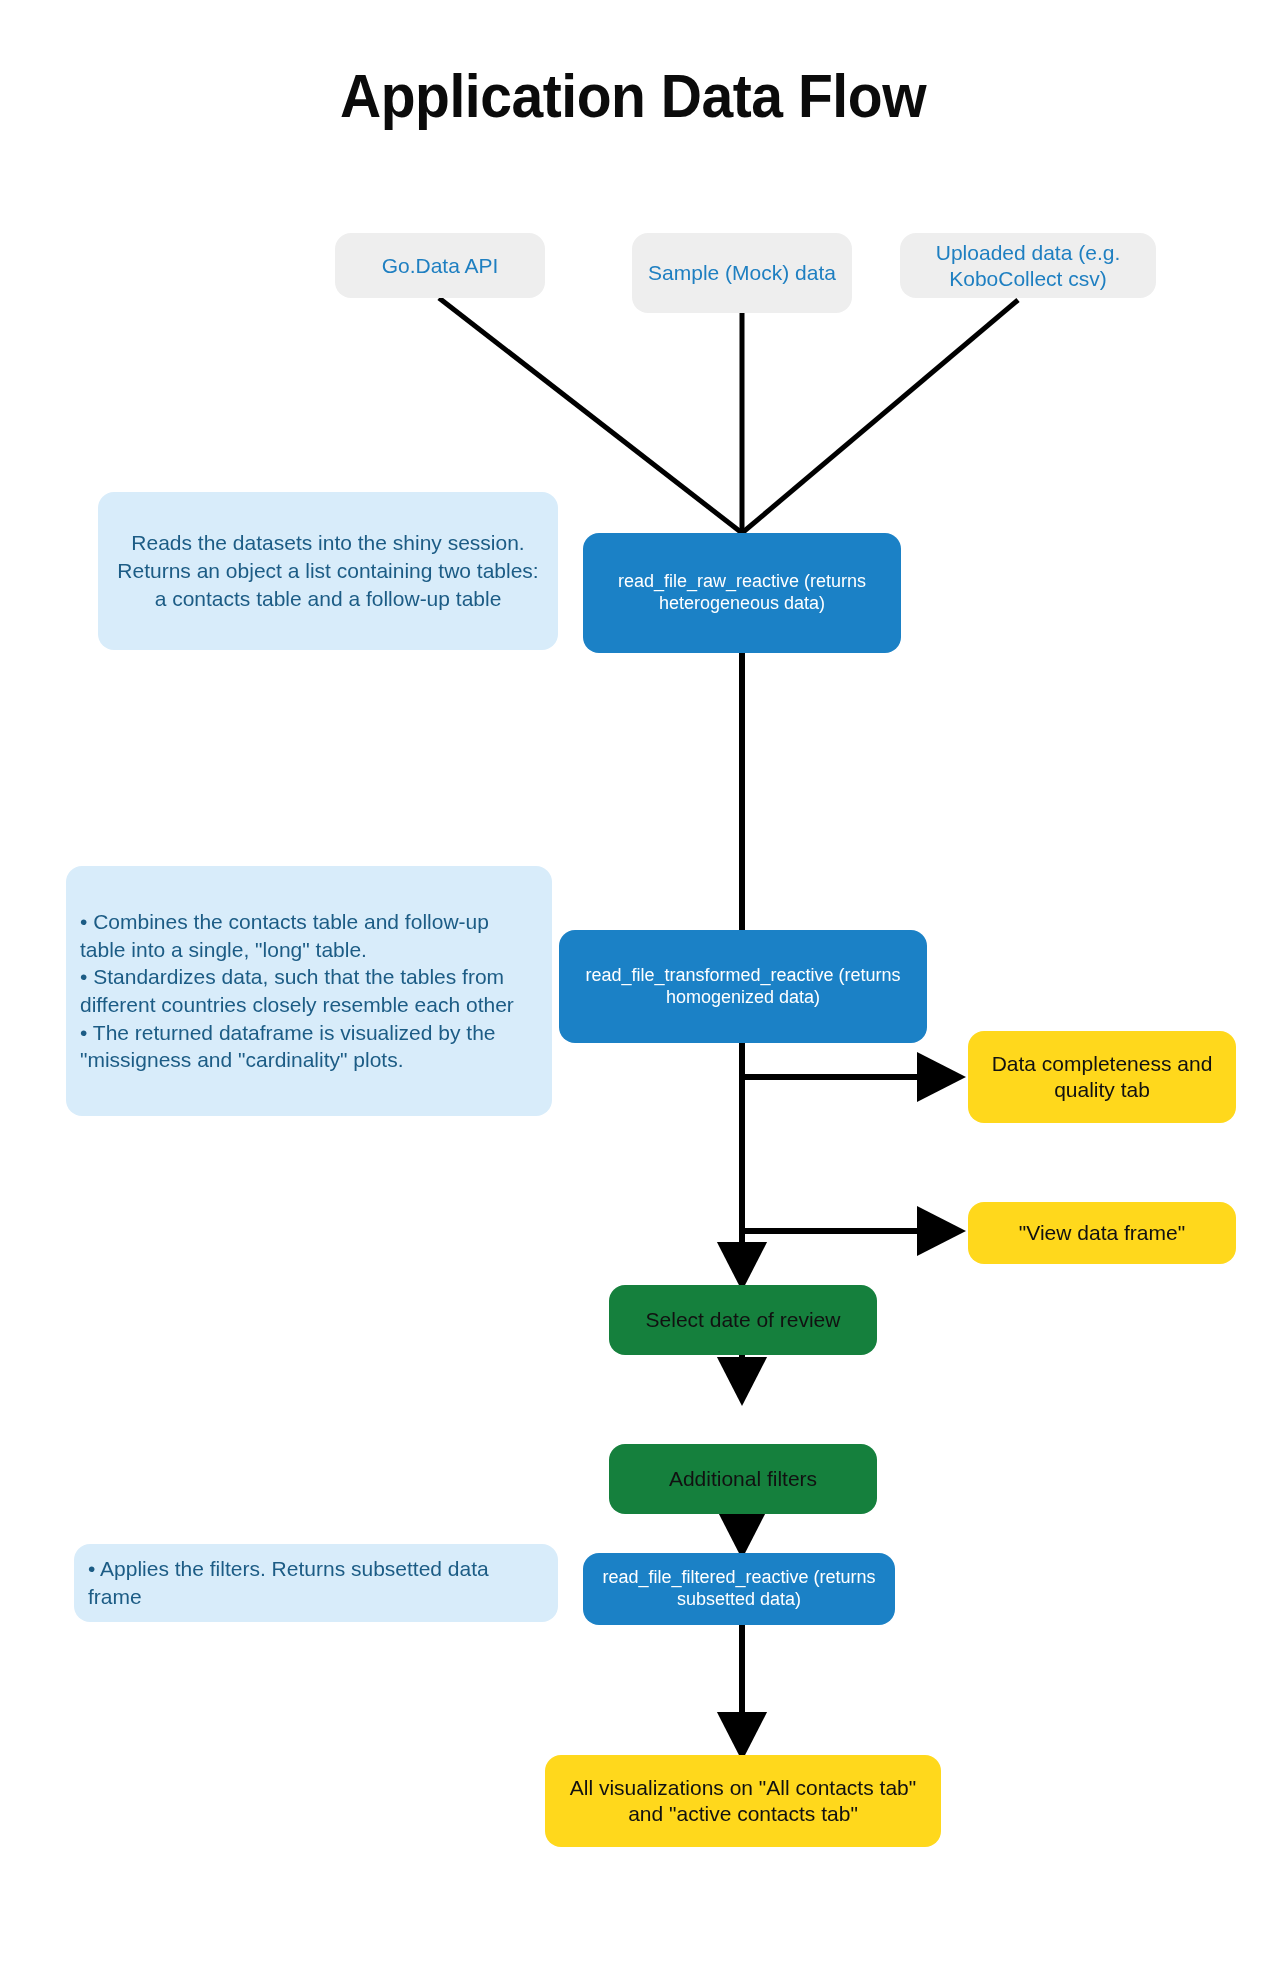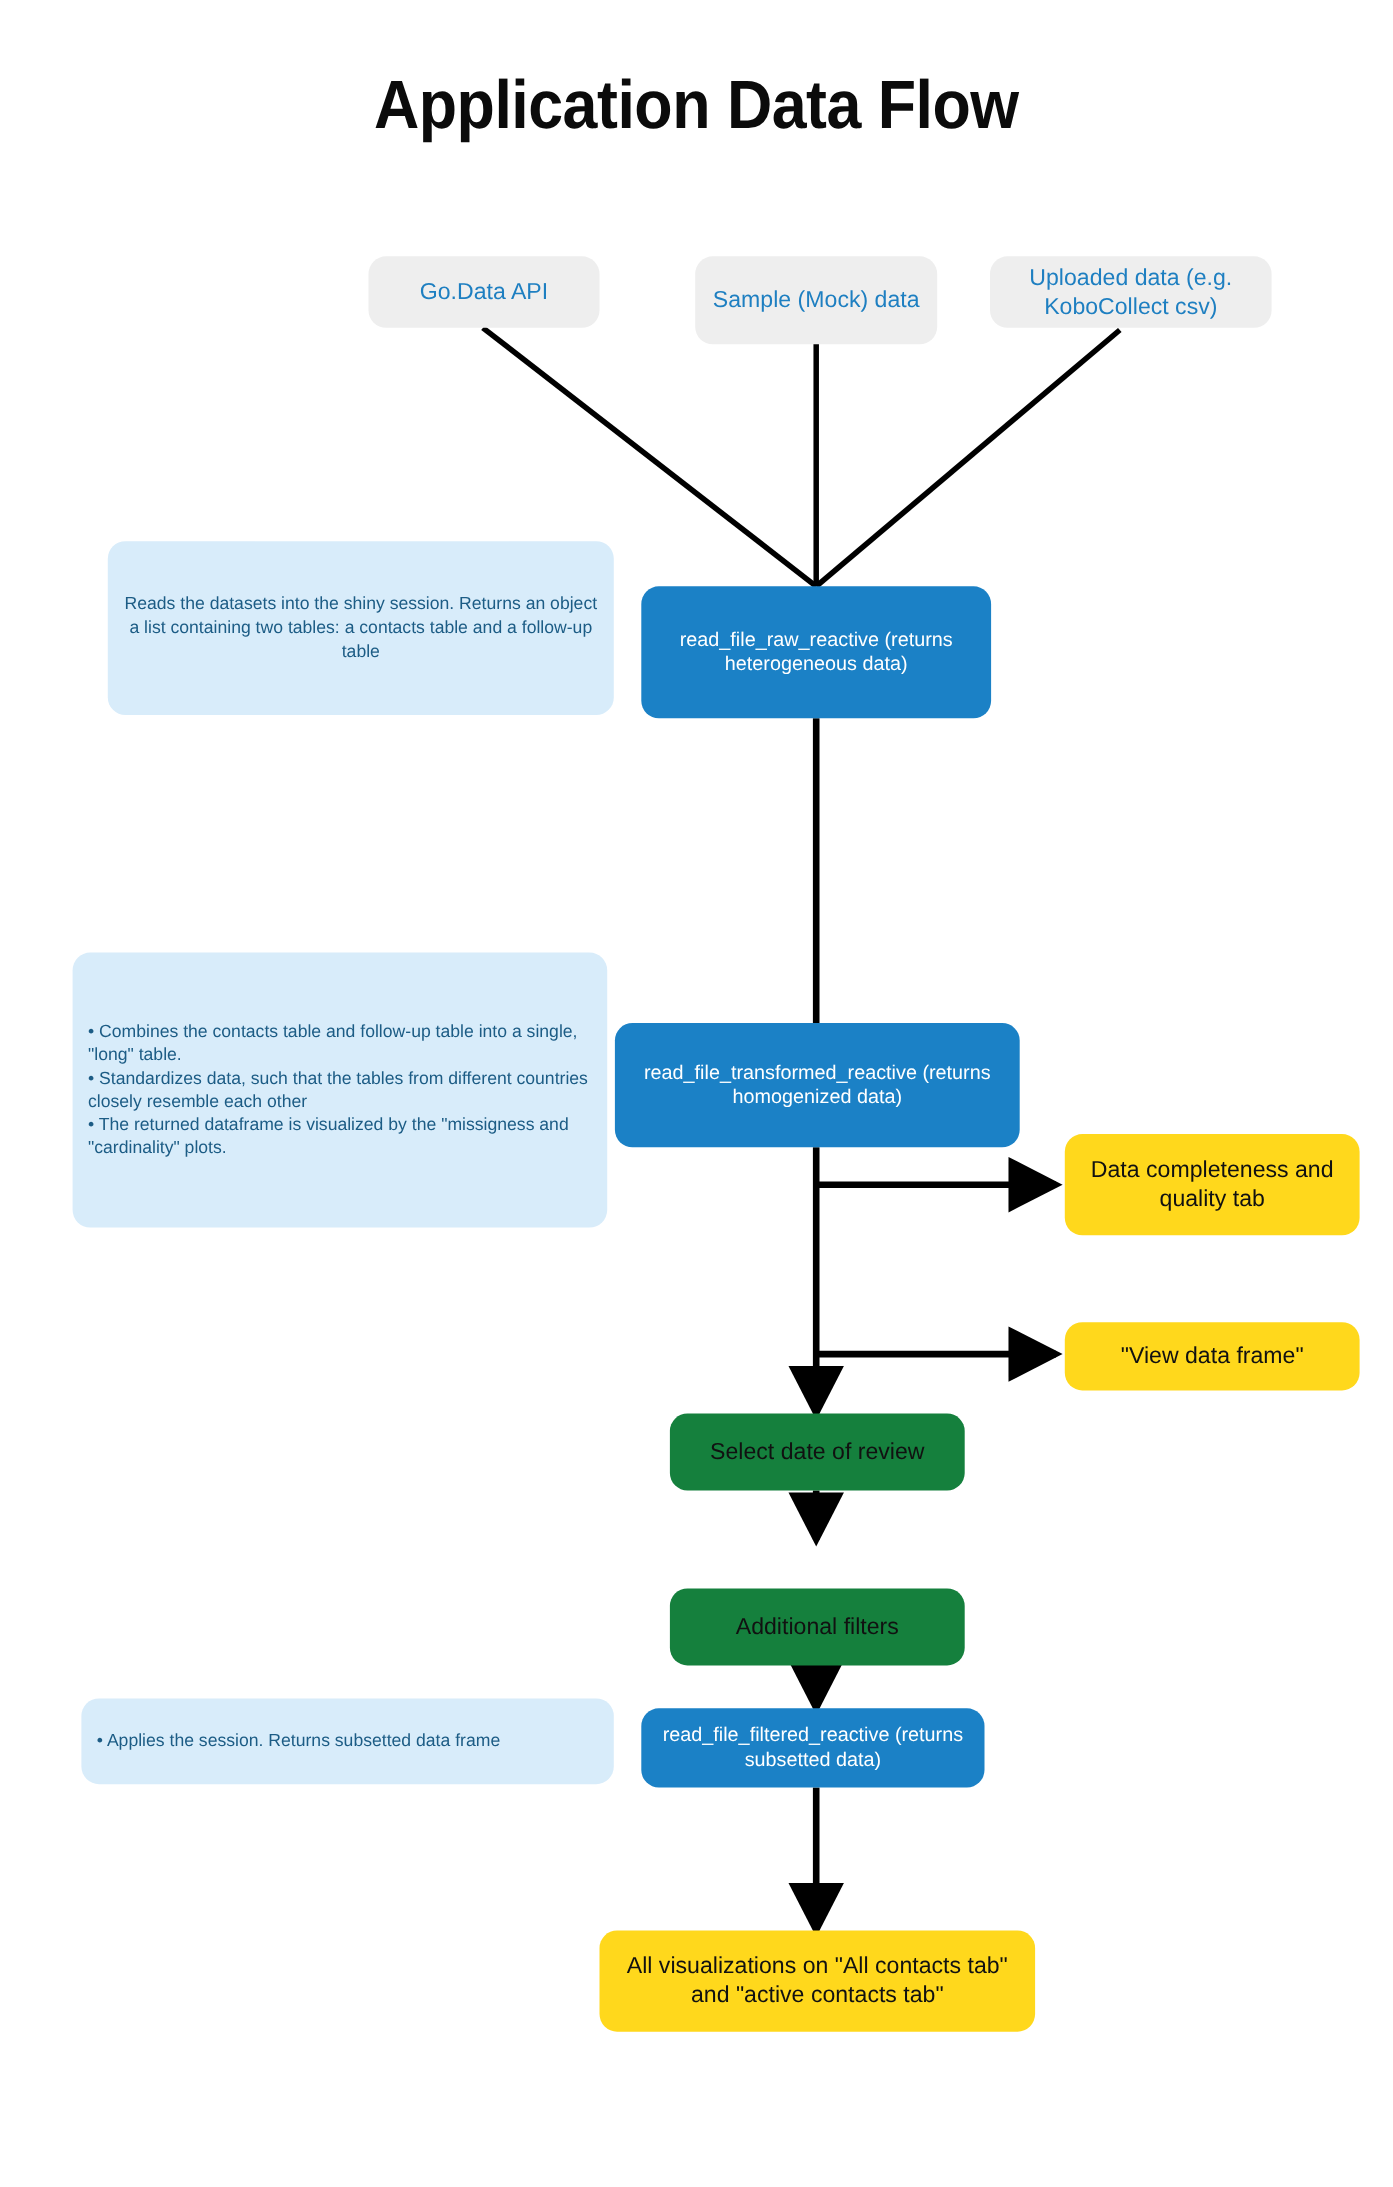--- a/index.html
+++ b/index.html
@@ -84,21 +84,21 @@
     font-size: 21px;
     border-radius: 16px;
   }
 
   .note {
     position: absolute;
     box-sizing: border-box;
     background: #d8ecfa;
     color: #1c5c85;
     border-radius: 16px;
-    font-size: 16px;
+    font-size: 21px;
     line-height: 1.32;
     padding: 10px 14px;
     display: flex;
     align-items: center;
     justify-content: center;
     text-align: center;
     white-space: pre-line;
   }
 
   .note-left {
@@ -187,21 +187,21 @@
 
   <div class="node node-purple" style="left:609px; top:1285px; width:268px; height:70px;">
     <span>Select date of review</span>
   </div>
 
   <div class="node node-purple" style="left:609px; top:1412px; width:268px; height:70px;margin-top:32px;">
     <span>Additional filters</span>
   </div>
 
   <div class="note note-left" style="left:74px; top:1544px; width:484px; height:78px;">
-    <span>• Applies the session. Returns subsetted data frame</span>
+    <span>• Applies the filters. Returns subsetted data frame</span>
   </div>
 
   <div class="node node-reactive" style="left:583px; top:1553px; width:312px; height:72px;">
     <span>read_file_filtered_reactive
 (returns subsetted data)</span>
   </div>
 
   <div class="node node-yellow" style="left:545px; top:1755px; width:396px; height:92px;">
     <span>All visualizations on "All contacts
 tab" and "active contacts tab"</span>

